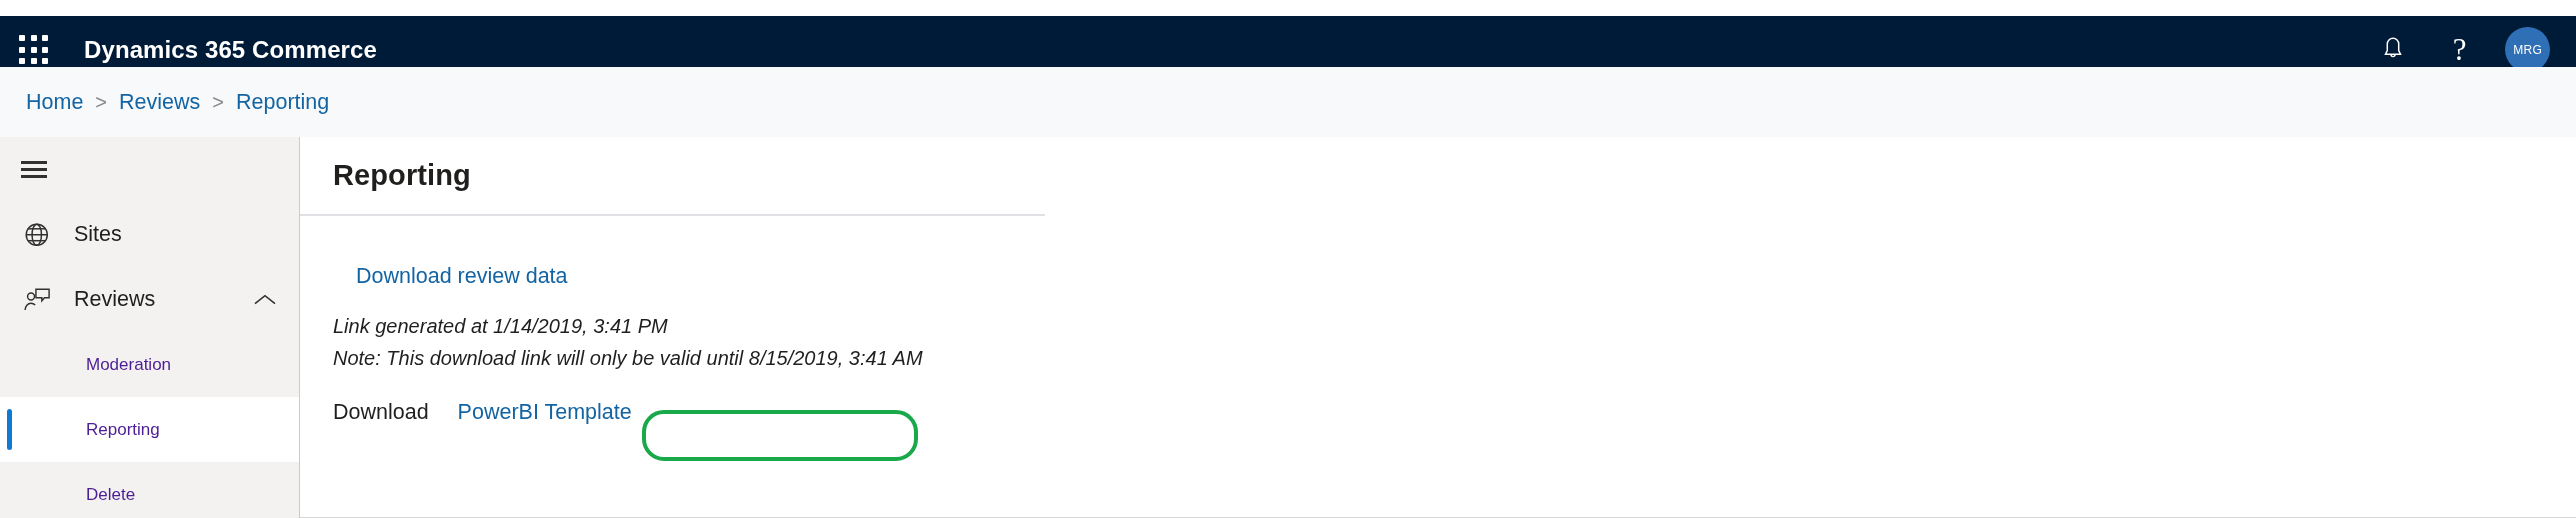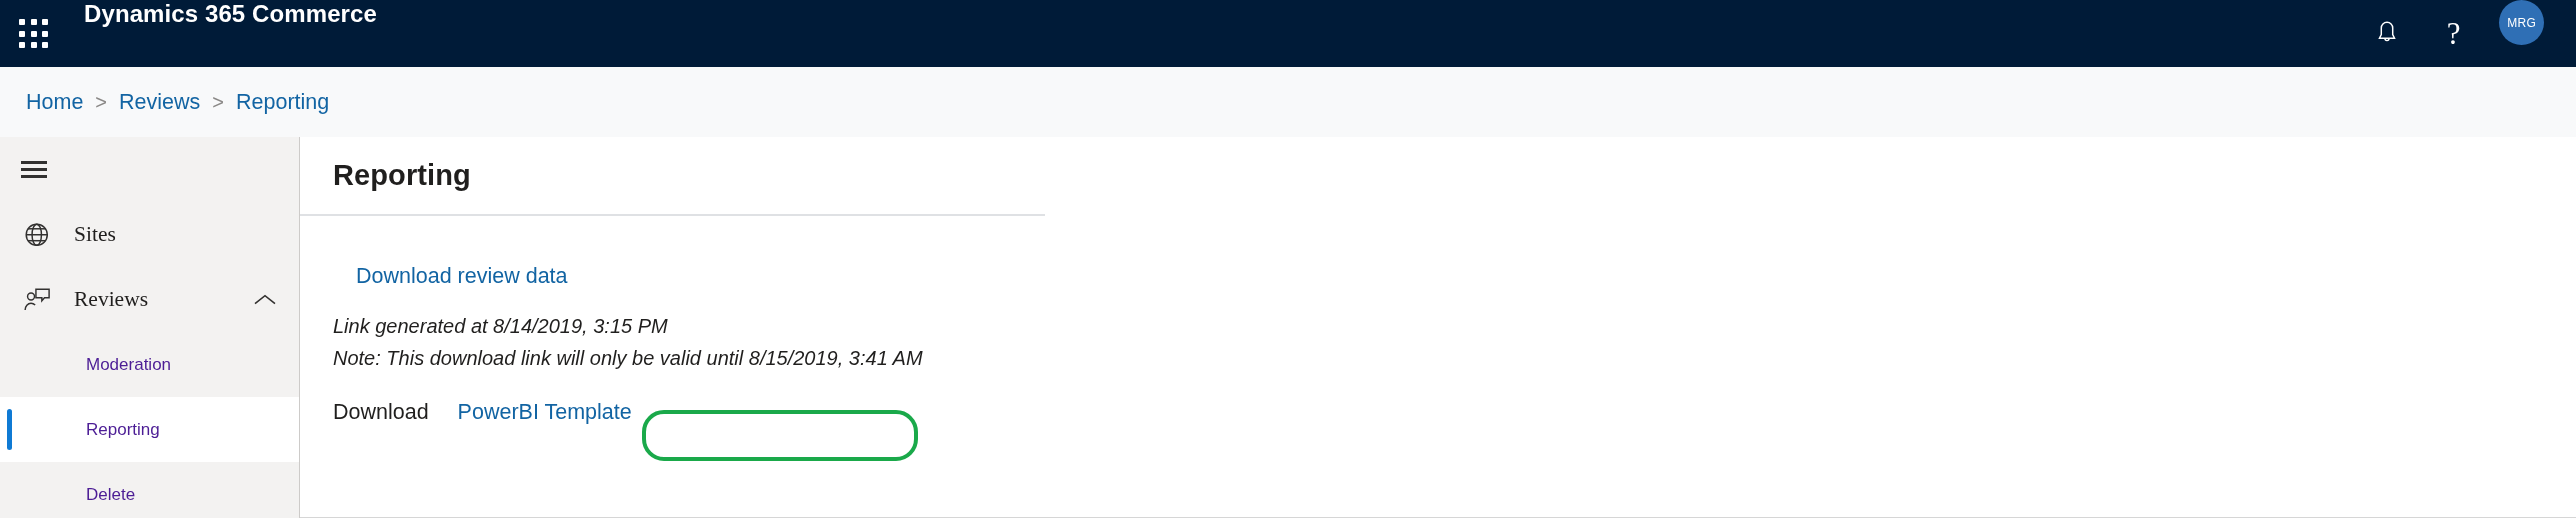--- a/index.html
+++ b/index.html
@@ -19,28 +19,28 @@
   .app {
     position: relative;
     width: 2576px;
     height: 518px;
     background: #ffffff;
   }
 
   
   .top-header {
     position: absolute;
-    left: 0; top: 0;
+    left: 0; top: 16px;
     width: 2576px;
     height: 67px;
     background: #001b38;
     display: flex;
-    align-items: flex-start;
-    box-sizing: border-box;
-    padding: 0 25px 0 0;
+    align-items: center;
+    box-sizing: border-box;
+    padding: 0 19px 0 0;
   }
   .waffle {
     width: 67px;
     height: 67px;
     display: flex;
     align-items: center;
     justify-content: center;
     cursor: pointer;
     flex: 0 0 auto;
   }
@@ -240,21 +240,20 @@
     width: 74px;
     display: flex;
     align-items: center;
     justify-content: center;
     flex: 0 0 auto;
   }
   .nav-item .nav-label {
     font-size: 21.5px;
     color: #201f1e;
     white-space: nowrap;
-    font-family: Liberation Serif, serif;
   }
   .nav-item .nav-chevron {
     margin-left: auto;
     margin-right: 22px;
     display: flex;
     align-items: center;
   }
   .nav-sub {
     height: 65px;
     display: flex;
@@ -469,21 +468,21 @@
       <div class="title-rule"></div>
 
       <div class="content">
 
 
         <div class="link-row">
           <a class="link-blue" href="#">Download review data</a>
         </div>
 
         <div class="meta-lines">
-          <div>Link generated at 8/14/2019, 3:15 PM</div>
+          <div>Link generated at 1/14/2019, 3:41 PM</div>
           <div>Note: This download link will only be valid until 8/15/2019, 3:41 AM</div>
         </div>
 
         <div class="pbi-row">
           <span>Download </span><a class="link-blue" href="#">PowerBI Template</a>
         </div>
 
       </div>
 
       <div class="annot" id="annot-download-review"></div>

